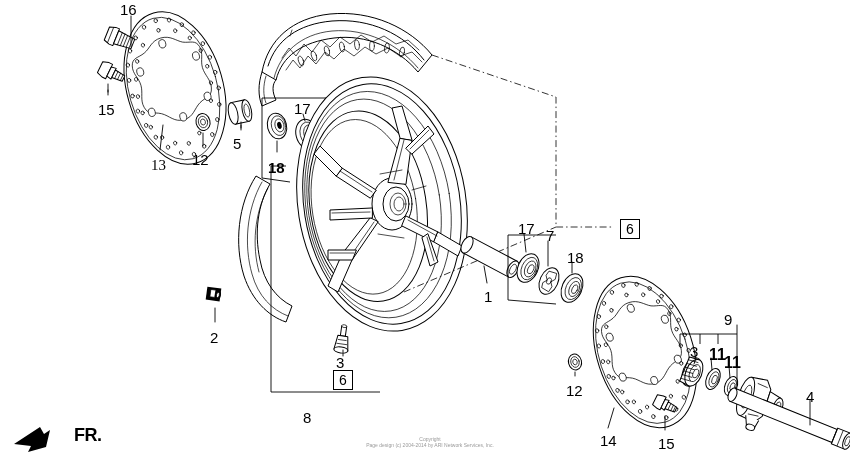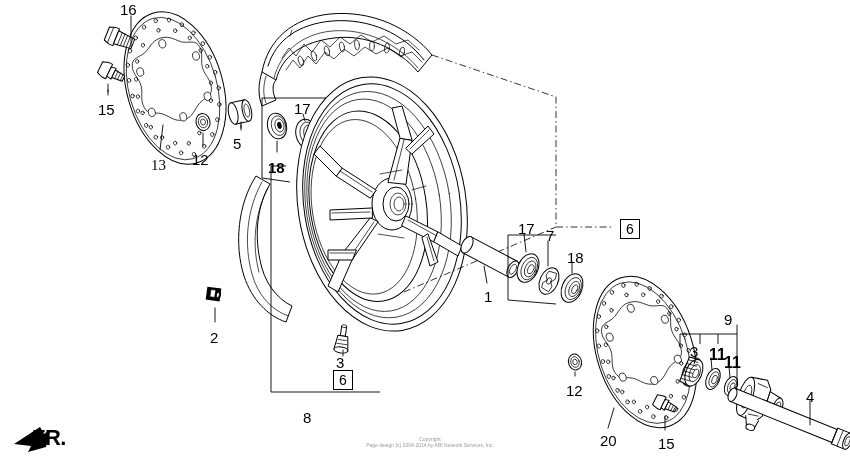--- a/index.html
+++ b/index.html
@@ -30,23 +30,24 @@
     font-family:"Liberation Sans", sans-serif;
     text-align:center;
     line-height:18px;
     width:18px;height:18px;
     color:#000;
   }
   .fr-label{
     position:absolute;
     font-family:"Liberation Sans", sans-serif;
     font-weight:bold;
-    font-size:22px;
+    font-size:18px;
     letter-spacing:-0.5px;
     color:#000;
+    margin-left:42px;
   }
   .copyright{
     position:absolute;
     text-align:center;
     font-family:"Liberation Sans", sans-serif;
     color:#9a9a9a;
     line-height:1.25;
   }
   .copyright .l1{font-size:5px;display:block;}
   .copyright .l2{font-size:5px;display:block;}
@@ -542,21 +543,21 @@
 <div class="callout" style="left:294px;top:101px;">17</div>
 <div class="callout" style="left:268px;top:160px;font-weight:bold;">18</div>
 <div class="callout" style="left:210px;top:330px;">2</div>
 <div class="callout" style="left:336px;top:355px;">3</div>
 <div class="callout" style="left:303px;top:410px;">8</div>
 <div class="callout" style="left:484px;top:289px;">1</div>
 <div class="callout" style="left:518px;top:221px;">17</div>
 <div class="callout" style="left:546px;top:228px;">7</div>
 <div class="callout" style="left:567px;top:250px;">18</div>
 <div class="callout" style="left:566px;top:383px;">12</div>
-<div class="callout" style="left:600px;top:433px;">20</div>
+<div class="callout" style="left:600px;top:433px;">14</div>
 <div class="callout" style="left:658px;top:436px;">15</div>
 <div class="callout" style="left:690px;top:344px;">3</div>
 <div class="callout big" style="left:709px;top:347px;font-weight:bold;">11</div>
 <div class="callout big" style="left:724px;top:355px;font-weight:bold;">11</div>
 <div class="callout" style="left:724px;top:312px;">9</div>
 <div class="callout" style="left:806px;top:389px;">4</div>
 
 <div class="boxref" style="left:620px;top:219px;">6</div>
 <div class="boxref" style="left:333px;top:370px;">6</div>
 

